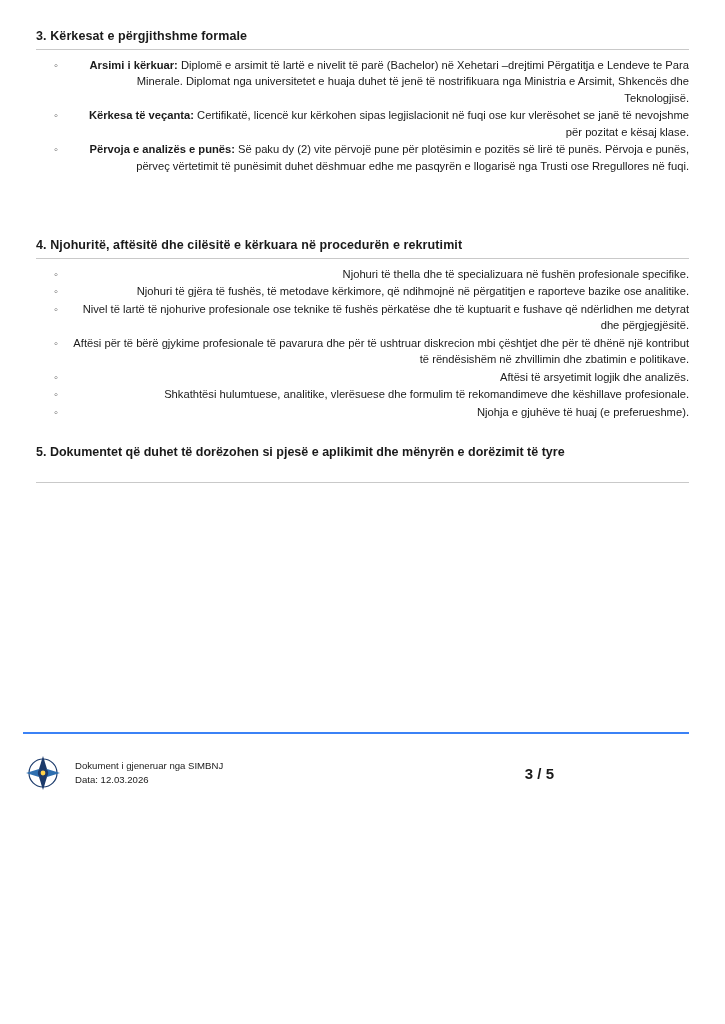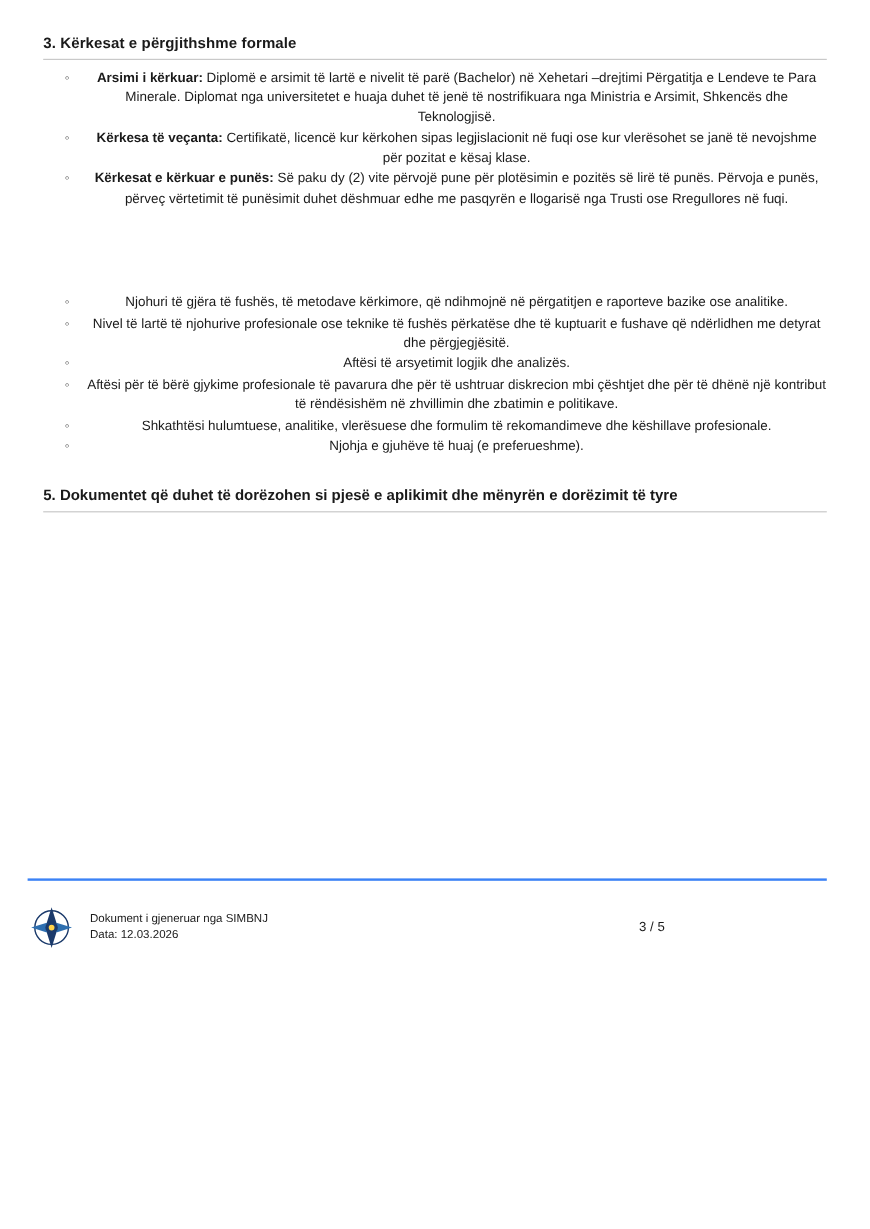--- a/index.html
+++ b/index.html
@@ -40,21 +40,21 @@
     margin: 7px 0 0 0;
     padding: 0;
   }
   ul.bullets li {
     position: relative;
     padding-left: 36px;
     font-size: 11.2px;
     line-height: 1.47;
     color: #1a1a1a;
     margin-bottom: 1px;
-    text-align: center;
+    text-align: right;
   }
   ul.bullets li::before {
     content: "\25E6";
     position: absolute;
     left: 18px;
     top: 0;
     color: #555;
     font-size: 11px;
   }
   .lbl {
@@ -81,55 +81,58 @@
     margin-right: 12px;
     position: relative;
   }
   .footer-text {
     font-size: 9.6px;
     line-height: 1.45;
     color: #1a1a1a;
   }
   .footer-page {
     margin-left: auto;
-    font-size: 11px;
+    font-size: 15px;
     color: #1a1a1a;
     padding-right: 135px;
+    font-weight: bold;
   }
   .heading-5 {
     font-size: 12.5px;
     font-weight: bold;
     line-height: 1.45;
     margin: 0;
-    padding-bottom: 4px;
+    padding-bottom: 21px;
     border-bottom: 1px solid #c9c9c9;
   }
 </style>
 </head>
 <body>
 
 <div class="page">
 
   <div class="section-block">
     <h2 class="section-heading">3. Kërkesat e përgjithshme formale</h2>
     <ul class="bullets">
       <li><span class="lbl">Arsimi i kërkuar:</span><span> Diplomë e arsimit të lartë e nivelit të parë (Bachelor) në Xehetari –drejtimi Përgatitja e Lendeve te Para Minerale. Diplomat nga universitetet e huaja duhet të jenë të nostrifikuara nga Ministria e Arsimit, Shkencës dhe Teknologjisë.</span></li>
       <li><span class="lbl">Kërkesa të veçanta:</span><span> Certifikatë, licencë kur kërkohen sipas legjislacionit në fuqi ose kur vlerësohet se janë të nevojshme për pozitat e kësaj klase.</span></li>
-      <li><span class="lbl">Kërkesat e kërkuar e punës:</span><span> Së paku dy (2) vite përvojë pune për plotësimin e pozitës së lirë të punës. Përvoja e punës, përveç vërtetimit të punësimit duhet dëshmuar edhe me pasqyrën e llogarisë nga Trusti ose Rregullores në fuqi.</span></li>
+      <li><span class="lbl">Përvoja e analizës e punës:</span><span> Së paku dy (2) vite përvojë pune për plotësimin e pozitës së lirë të punës. Përvoja e punës, përveç vërtetimit të punësimit duhet dëshmuar edhe me pasqyrën e llogarisë nga Trusti ose Rregullores në fuqi.</span></li>
     </ul>
   </div>
 
   <div class="gap-1"></div>
 
   <div class="section-block">
+    <h2 class="section-heading">4. Njohuritë, aftësitë dhe cilësitë e kërkuara në procedurën e rekrutimit</h2>
     <ul class="bullets">
+      <li><span> Njohuri të thella dhe të specializuara në fushën profesionale specifike.</span></li>
       <li><span>Njohuri të gjëra të fushës, të metodave kërkimore, që ndihmojnë në përgatitjen e raporteve bazike ose analitike.</span></li>
       <li><span>Nivel të lartë të njohurive profesionale ose teknike të fushës përkatëse dhe të kuptuarit e fushave që ndërlidhen me detyrat dhe përgjegjësitë.</span></li>
+      <li><span>Aftësi për të bërë gjykime profesionale të pavarura dhe për të ushtruar diskrecion mbi çështjet dhe për të dhënë një kontribut të rëndësishëm në zhvillimin dhe zbatimin e politikave.</span></li>
       <li><span>Aftësi të arsyetimit logjik dhe analizës.</span></li>
-      <li><span>Aftësi për të bërë gjykime profesionale të pavarura dhe për të ushtruar diskrecion mbi çështjet dhe për të dhënë një kontribut të rëndësishëm në zhvillimin dhe zbatimin e politikave.</span></li>
       <li><span>Shkathtësi hulumtuese, analitike, vlerësuese dhe formulim të rekomandimeve dhe këshillave profesionale.</span></li>
       <li><span>Njohja e gjuhëve të huaj (e preferueshme).</span></li>
     </ul>
   </div>
 
   <div class="gap-3"></div>
 
   <h2 class="heading-5">5. Dokumentet që duhet të dorëzohen si pjesë e aplikimit dhe mënyrën e dorëzimit të tyre</h2>
 
   <div class="footer">

